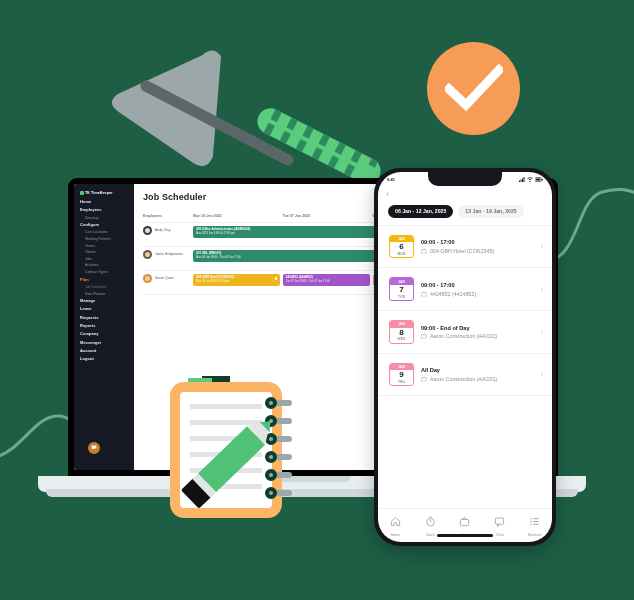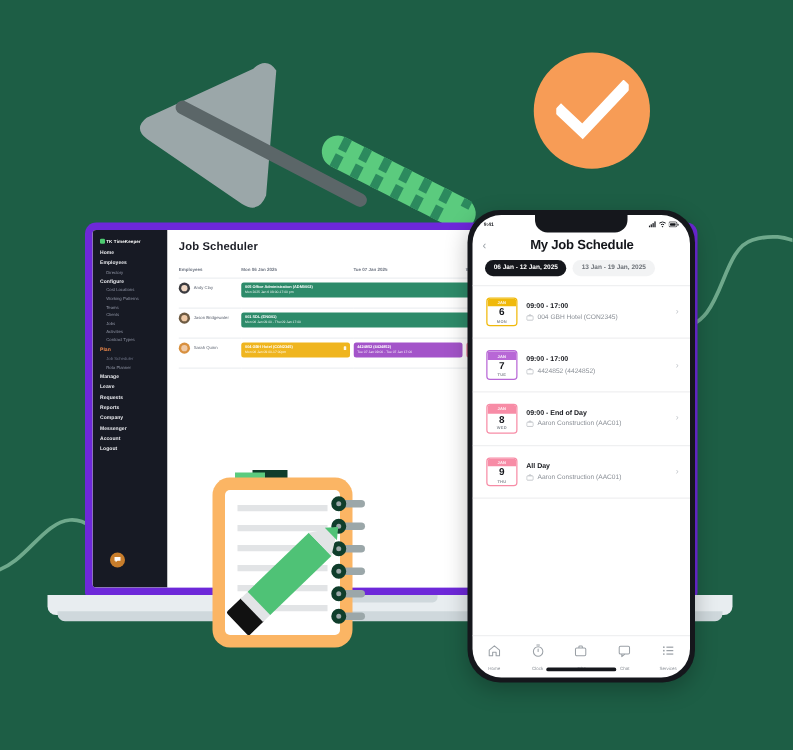--- a/index.html
+++ b/index.html
@@ -21,21 +21,21 @@
   .check-badge {
     position:absolute; left:427px; top:42px; width:93px; height:93px;
     background:#F79C56; border-radius:50%;
   }
   .check-badge svg { position:absolute; left:18px; top:22px; }
 
   
   .laptop { position:absolute; left:38px; top:178px; width:548px; height:330px; }
   .laptop-screen {
     position:absolute; left:30px; top:0; width:490px; height:300px;
-    background:#6d28d9; border-radius:9px 9px 4px 4px;
+    background:#000000; border-radius:9px 9px 4px 4px;
     padding:6px 6px 8px 6px;
   }
   .laptop-inner { width:100%; height:100%; display:flex; background:#fff; border-radius:3px; overflow:hidden; }
   .laptop-base {
     position:absolute; left:0; top:298px; width:548px; height:16px;
     background:#E8EDF0; border-radius:0 0 7px 7px;
   }
   .laptop-foot {
     position:absolute; left:8px; top:311px; width:532px; height:8px;
     background:#CFD8DC; border-radius:0 0 6px 6px;
@@ -355,21 +355,20 @@
           <svg width="8" height="5" viewBox="0 0 16 10">
               <rect x="0" y="1" width="13" height="8" rx="2" fill="none" stroke="#15171C" stroke-width="1.2"></rect>
               <rect x="14" y="4" width="2" height="3" rx="1" fill="#15171C"></rect>
               <rect x="2" y="3" width="9" height="4" rx="1" fill="#15171C"></rect>
             </svg>
         </span>
       </div>
 
       <div class="ph-head">
         <span class="back-arrow">‹</span>
-        <span class="ph-title">My Job Schedule</span>
       </div>
 
       <div class="weeks" id="week-tabs">
           <span class="pill active">06 Jan - 12 Jan, 2025</span>
           <span class="pill inactive">13 Jan - 19 Jan, 2025</span>
         </div>
 
       <div class="jobs" id="job-list">
           <div class="job-row">
             <div class="date-chip chip-amber">

